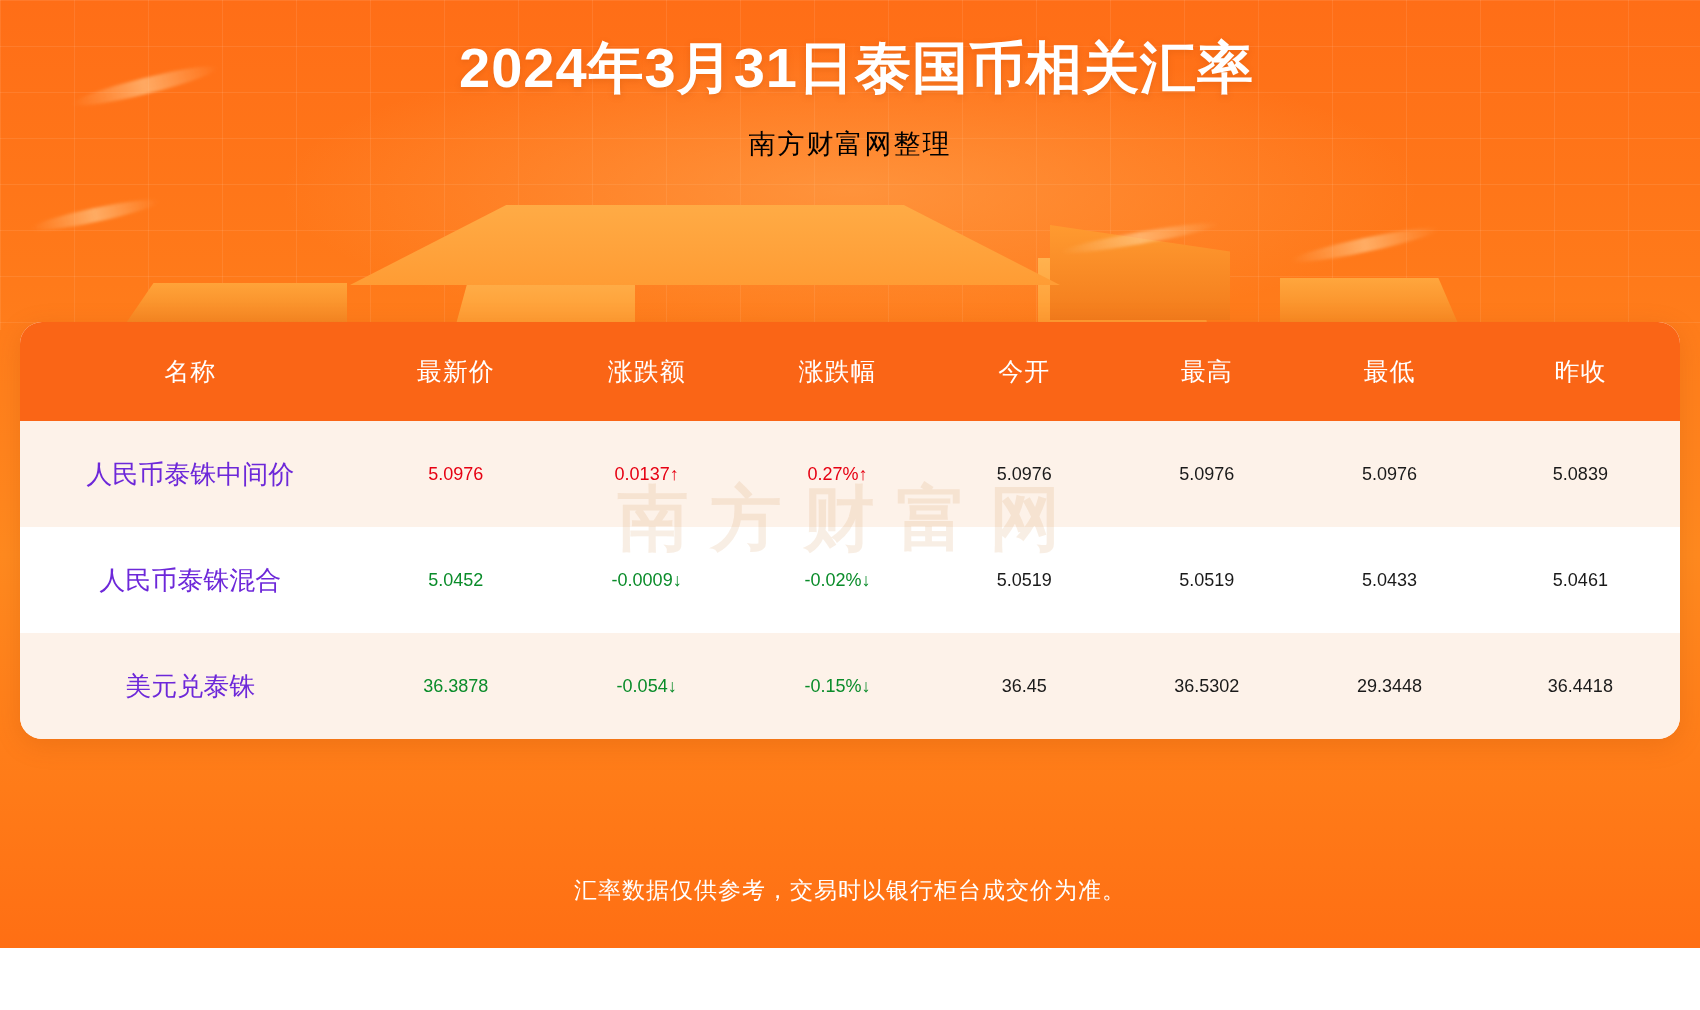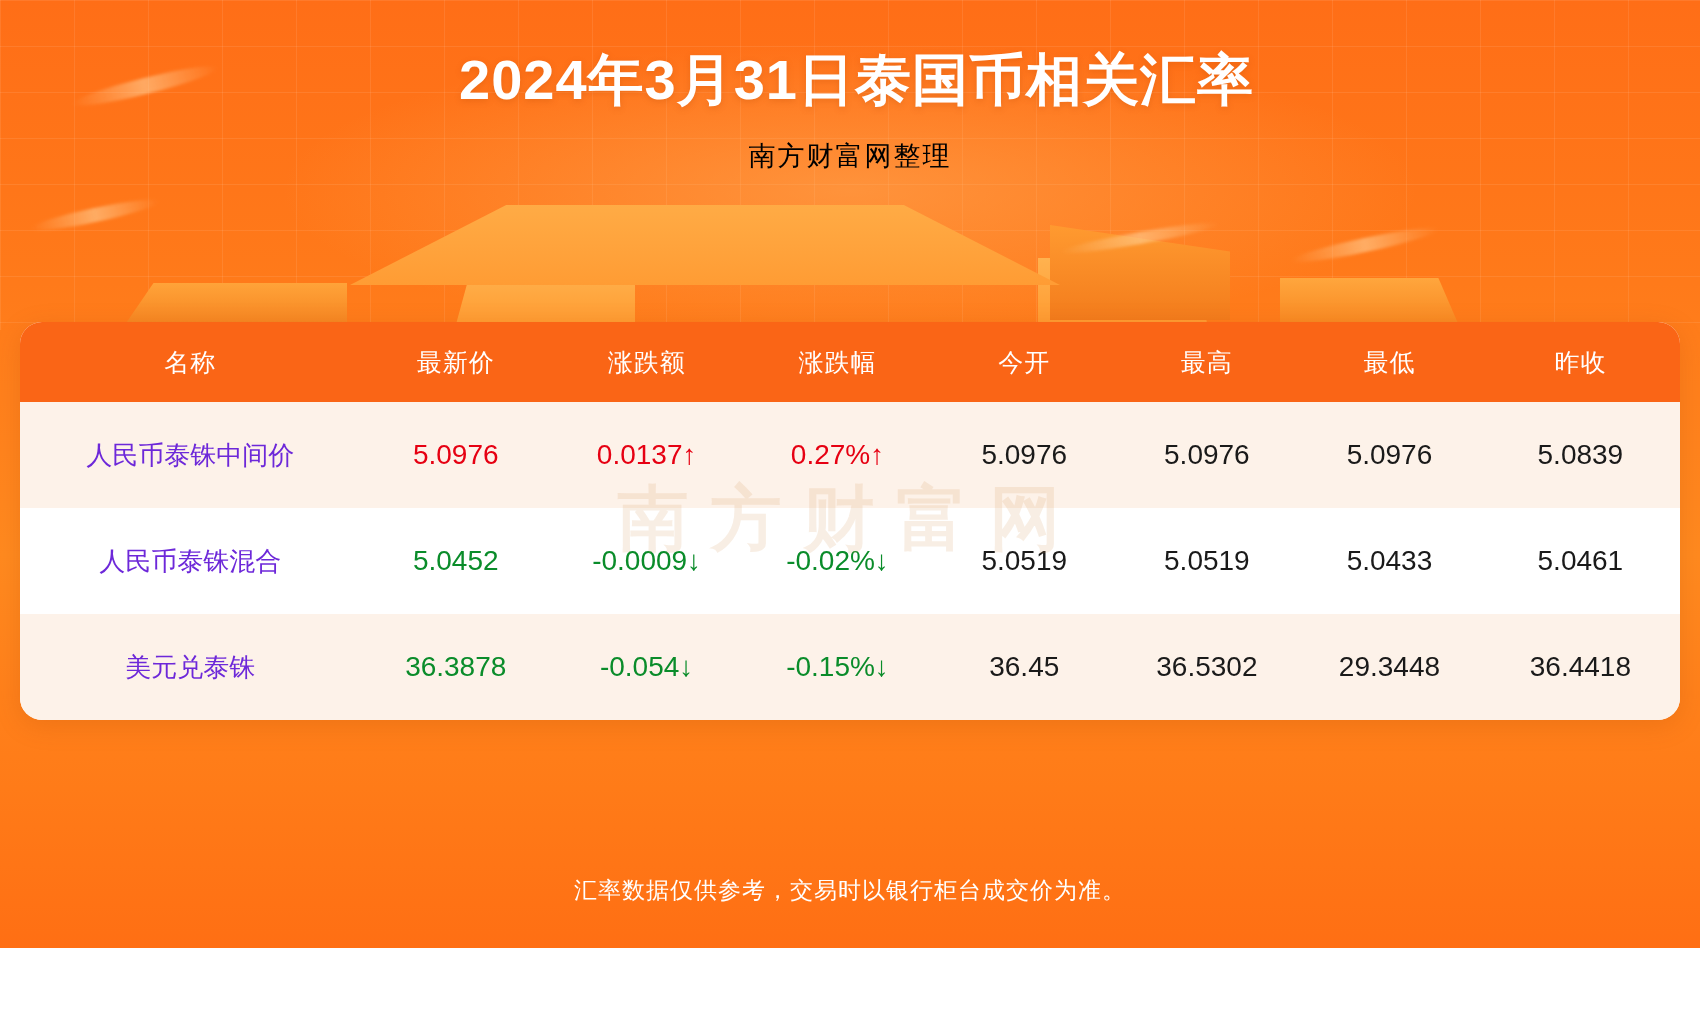--- a/index.html
+++ b/index.html
@@ -99,21 +99,21 @@
   }
 
   
   .header {
     position: absolute;
     left: 0; right: 0; top: 0;
     text-align: center;
     z-index: 5;
   }
   .title {
-    margin-top: 48px;
+    margin-top: 36px;
     font-size: 56px;
     font-weight: 700;
     color: #ffffff;
     letter-spacing: 1px;
     text-shadow: 0 2px 6px rgba(180,70,0,.25);
     line-height: 1.15;
     padding-left: 13px;
   }
   .subtitle {
     margin-top: 26px;
@@ -134,29 +134,29 @@
     box-shadow: 0 6px 26px rgba(160,60,0,.18);
     z-index: 6;
   }
   table { width: 100%; border-collapse: collapse; table-layout: fixed; }
 
   thead th {
     background: #fa6516;
     color: #ffffff;
     font-size: 25px;
     font-weight: 400;
-    height: 80px;
+    height: 99px;
     text-align: center;
     letter-spacing: 1px;
     margin-left: 23px;
   }
   tbody td {
     height: 106px;
     text-align: center;
-    font-size: 28px;
+    font-size: 18px;
     color: #1a1a1a;
     font-weight: 400;
   }
   tbody tr.odd td { background: #fdf2e9; }
   tbody tr.even td { background: #ffffff; }
   td.name { font-size: 26px; color: #6d28d9; }
   td.up   { color: #e60012; }
   td.down { color: #0a8c2a; }
 
   

